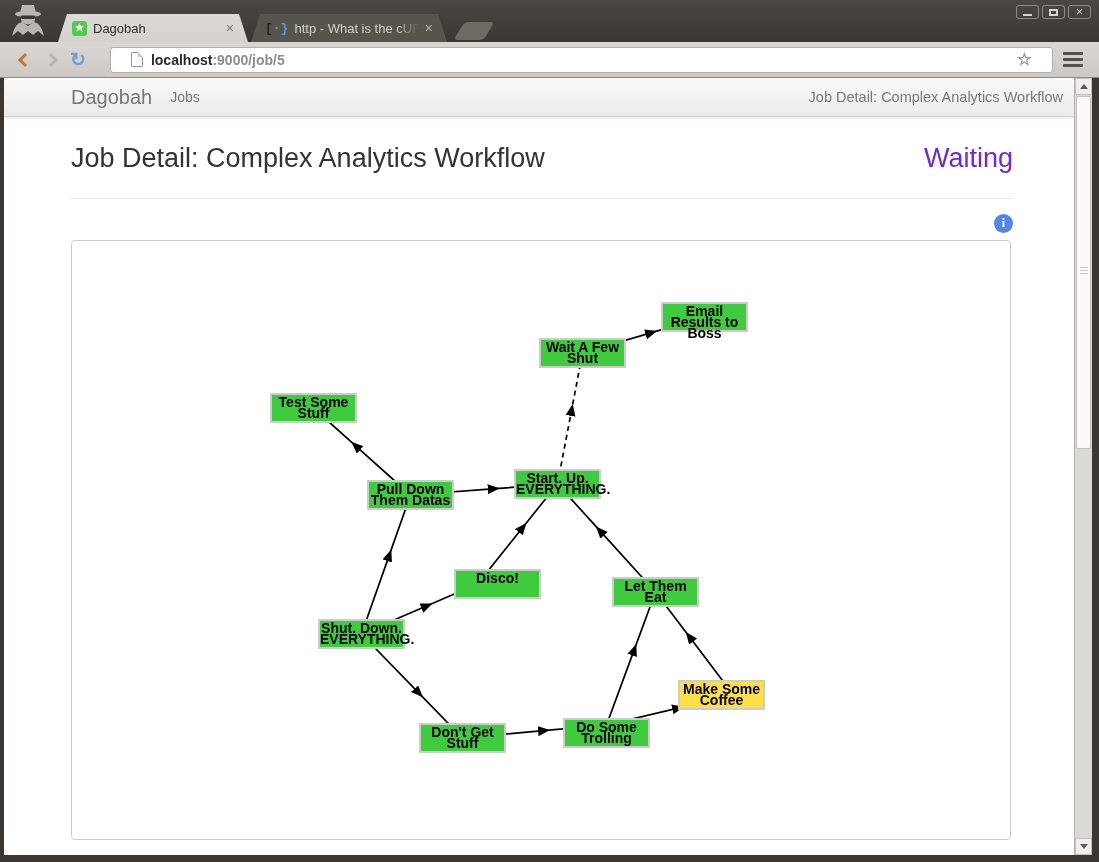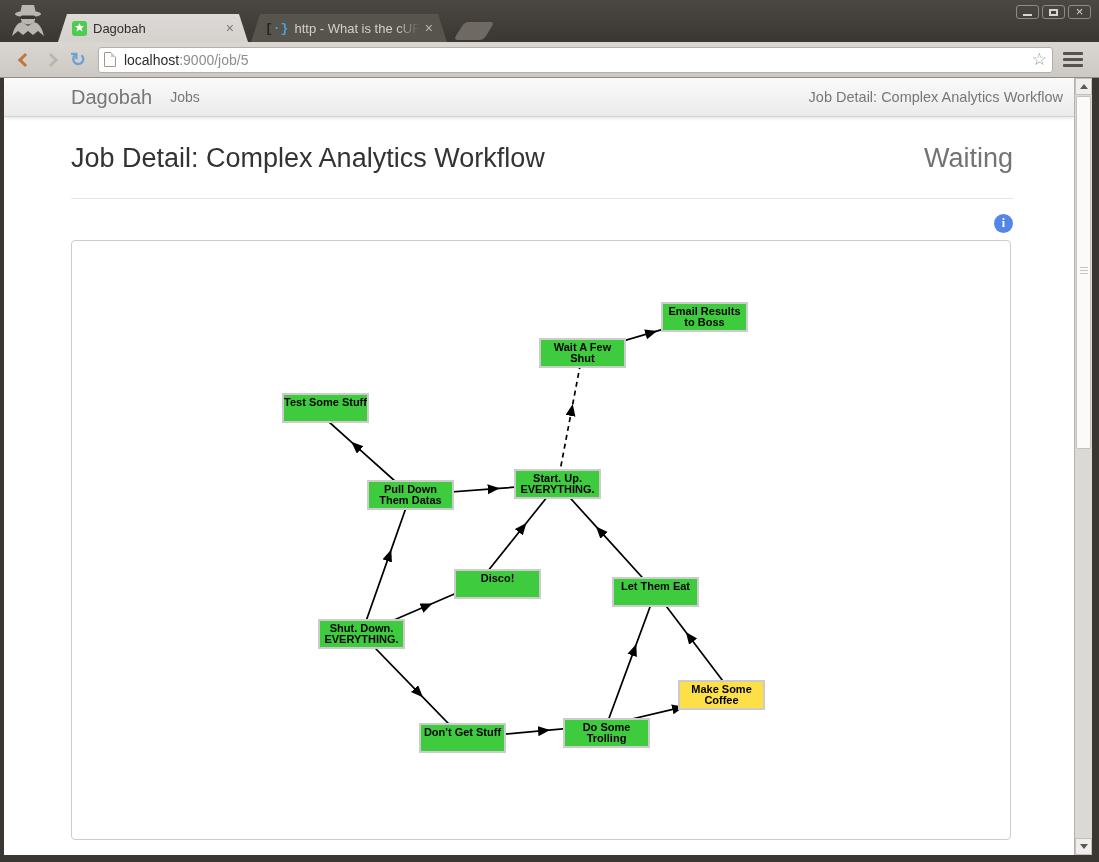--- a/index.html
+++ b/index.html
@@ -41,21 +41,21 @@
   
   .toolbar { position:absolute; top:42px; left:0; right:0; height:36px;
              background:linear-gradient(#dad6d2,#ccc8c4); border-bottom:1px solid #8f8b86;
              display:flex; align-items:center; padding:0 12px; }
   .nav-chev { width:10px; height:10px; border-left:3px solid; border-bottom:3px solid;
               margin:0 8px; flex:none; }
   .chev-back { color:#c0753d; transform:rotate(45deg); }
   .chev-fwd  { color:#b9b6b0; transform:rotate(225deg); }
   .reload { color:#6fa0d4; font-size:19px; font-weight:bold; margin:0 8px 0 6px; line-height:1; }
   .urlbar { flex:1; height:26px; background:#fff; border:1px solid #b3afaa; border-radius:3px;
-            display:flex; align-items:center; padding:0 5px; margin:0 10px 0 4px; }
+            display:flex; align-items:center; padding:0 20px; margin:0 10px 0 16px;font-weight:bold; }
   .doc-icon { width:12px; height:15px; border:1px solid #9a9792; border-radius:1px; position:relative;
               background:#fdfdfd; margin-right:8px; flex:none; }
   .doc-icon::after { content:""; position:absolute; right:-1px; top:-1px; width:0; height:0;
               border-left:5px solid #c9c6c2; border-top:5px solid #fff; }
   .url-host { font-size:14px; color:#2b2b2b; }
   .url-path { font-size:14px; color:#8d8d8d; }
   .star { margin-left:auto; color:#9b9894; font-size:17px; line-height:1; }
   .menu-btn { width:20px; display:flex; flex-direction:column; gap:3px; margin-right:4px; }
   .menu-btn span { height:3px; background:#56534e; border-radius:1px; }
 
@@ -64,31 +64,31 @@
   .navbar { height:39px; background:linear-gradient(#fafafa,#ebebeb); border-bottom:1px solid #d4d4d4;
             box-shadow:0 1px 4px rgba(0,0,0,.12); display:flex; align-items:center;
             padding:0 11px 0 67px; }
   .brand { font-size:20px; color:#777; }
   .nav-link { font-size:14px; color:#777; margin-left:18px; }
   .nav-right { margin-left:auto; font-size:14.5px; color:#777; }
 
   .container { width:942px; margin-left:67px; }
   .heading-row { display:flex; justify-content:space-between; align-items:baseline; margin-top:26px; }
   .page-title { font-size:27px; color:#333; font-weight:normal; }
-  .status { font-size:27px; color:#737373; }
+  .status { font-size:27px; color:#6d28d9; }
   .rule { border:none; border-top:1px solid #e7e7e7; margin:24px 0 15px; }
   .info-row { display:flex; justify-content:flex-end; margin-bottom:7px; }
   .info-icon { width:19px; height:19px; border-radius:50%; background:#5486e8; color:#fff;
                font:bold 12px/19px "Liberation Serif",serif; text-align:center; }
 
   .panel { width:940px; height:600px; border:1px solid #ccc; border-radius:4px; position:relative; overflow:hidden; }
   #graph-canvas { position:absolute; inset:0; }
   #edge-svg { position:absolute; left:0; top:0; }
   .graph-node { position:absolute; width:87px; height:30px; background:#3ecc3e; border:2px solid #ccc;
-                font-weight:bold; font-size:11px; line-height:11px; text-align:center;
+                font-weight:bold; font-size:14px; line-height:11px; text-align:center;
                 padding-top:2px; color:#000; cursor:move; }
 
   
   .scrollbar { position:absolute; right:7px; top:78px; width:18px; height:777px;
                background:#dbd9d6; border-left:1px solid #b5b2ae; }
   .sb-btn { position:absolute; left:0; width:17px; height:17px; background:#f0eeec;
             border:1px solid #c4c1bd; display:flex; align-items:center; justify-content:center; }
   .sb-up { top:0; } .sb-down { bottom:0; }
   .tri-up { width:0; height:0; border-left:4px solid transparent; border-right:4px solid transparent;
             border-bottom:5px solid #5c5954; }
@@ -196,21 +196,21 @@
               <path d="M289.5,393 L317.92,312.38 L338.5,254" fill="none" stroke="#000000" stroke-width="1.7" marker-mid="url(#arrowhead)"></path>
               <path d="M289.5,393 L356.78,364 L405.5,343" fill="none" stroke="#000000" stroke-width="1.7" marker-mid="url(#arrowhead)"></path>
               <path d="M289.5,393 L348.08,453.32 L390.5,497" fill="none" stroke="#000000" stroke-width="1.7" marker-mid="url(#arrowhead)"></path>
               <path d="M390.5,497 L474.02,489.46 L534.5,484" fill="none" stroke="#000000" stroke-width="1.7" marker-mid="url(#arrowhead)"></path>
               <path d="M534.5,484 L562.92,406.86 L583.5,351" fill="none" stroke="#000000" stroke-width="1.7" marker-mid="url(#arrowhead)"></path>
               <path d="M534.5,484 L608.16,466.6 L661.5,454" fill="none" stroke="#000000" stroke-width="1.7" marker-mid="url(#arrowhead)"></path>
               <path d="M661.5,454 L616.26,394.26 L583.5,351" fill="none" stroke="#000000" stroke-width="1.7" marker-mid="url(#arrowhead)"></path>
             </svg>
             <div class="graph-node" style="left: 589px; top: 61px; background: rgb(62, 204, 62); border-color: rgb(204, 204, 204);">Email Results to Boss</div>
             <div class="graph-node" style="left: 467px; top: 97px; background: rgb(62, 204, 62); border-color: rgb(204, 204, 204);">Wait A Few Shut</div>
-            <div class="graph-node" style="left: 210px; top: 152px; background: rgb(62, 204, 62); border-color: rgb(204, 204, 204);">Test Some Stuff</div>
+            <div class="graph-node" style="left: 198px; top: 152px; background: rgb(62, 204, 62); border-color: rgb(204, 204, 204);">Test Some Stuff</div>
             <div class="graph-node" style="left: 295px; top: 239px; background: rgb(62, 204, 62); border-color: rgb(204, 204, 204);">Pull Down Them Datas</div>
             <div class="graph-node" style="left: 442px; top: 228px; background: rgb(62, 204, 62); border-color: rgb(204, 204, 204);">Start. Up. EVERYTHING.</div>
             <div class="graph-node" style="left: 362px; top: 328px; background: rgb(62, 204, 62); border-color: rgb(204, 204, 204); margin-left: 20px;">Disco!</div>
             <div class="graph-node" style="left: 540px; top: 336px; background: rgb(62, 204, 62); border-color: rgb(204, 204, 204);">Let Them Eat</div>
             <div class="graph-node" style="left: 246px; top: 378px; background: rgb(62, 204, 62); border-color: rgb(204, 204, 204);">Shut. Down. EVERYTHING.</div>
             <div class="graph-node" style="left: 606px; top: 439px; background: #fde047; border-color: rgb(204, 204, 204);">Make Some Coffee</div>
             <div class="graph-node" style="left: 491px; top: 469px; background: rgb(62, 204, 62); border-color: rgb(204, 204, 204); margin-top: 8px;">Do Some Trolling</div>
             <div class="graph-node" style="left: 347px; top: 482px; background: rgb(62, 204, 62); border-color: rgb(204, 204, 204);">Don't Get Stuff</div>
           </div>
       </div>

